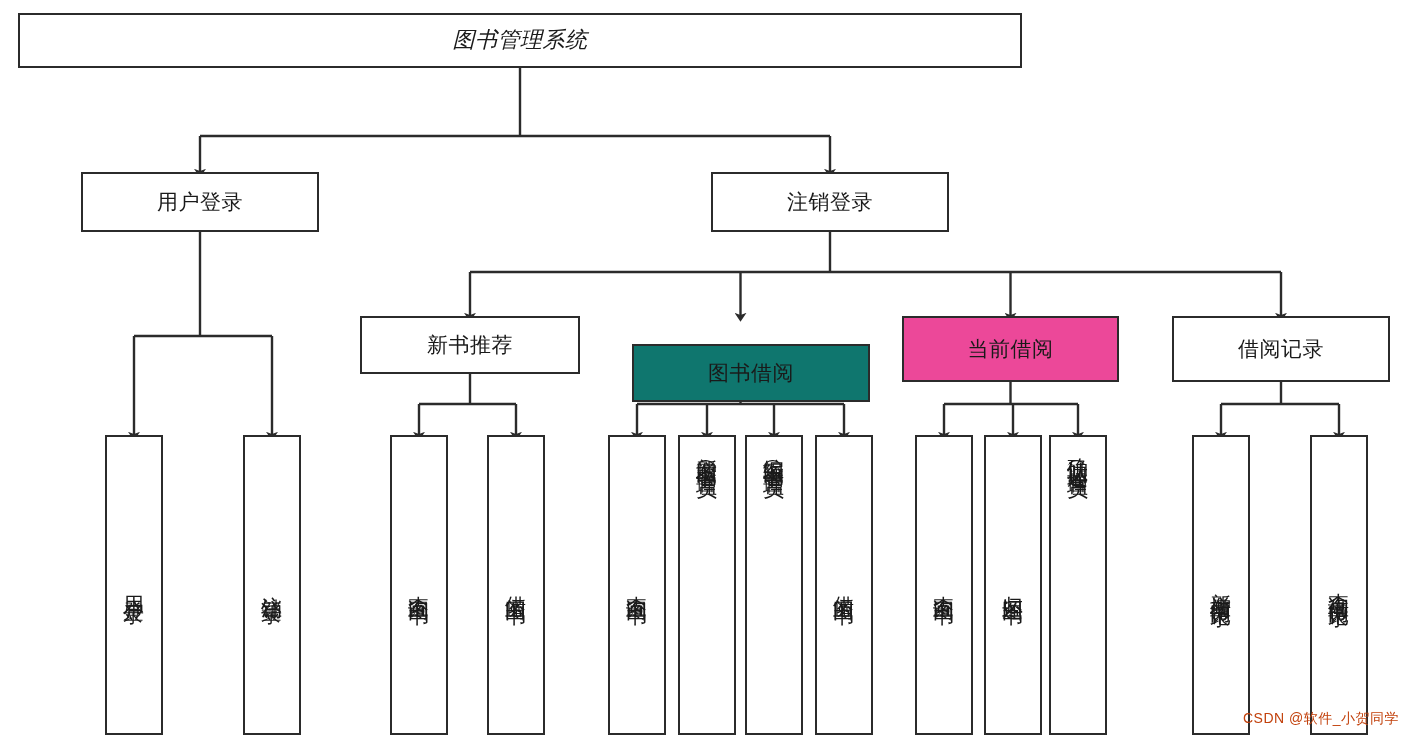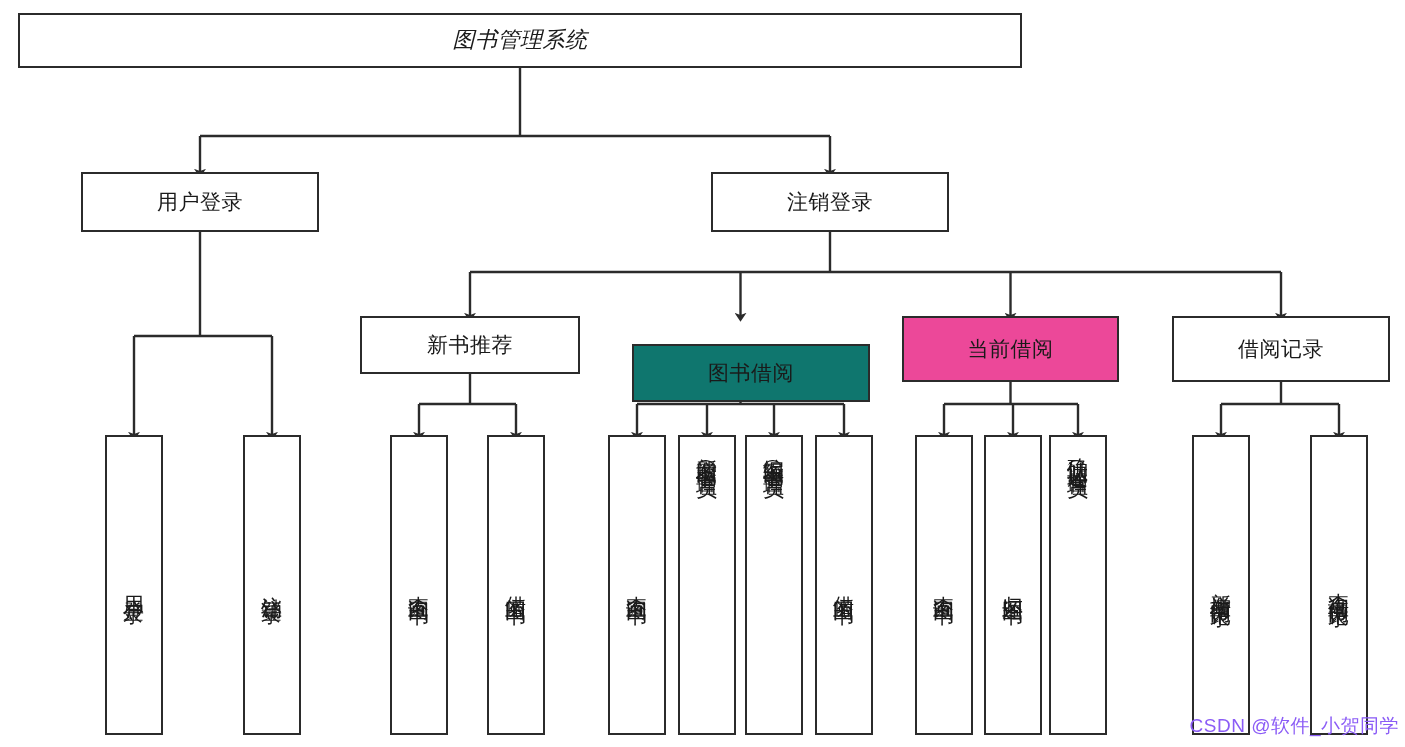--- a/index.html
+++ b/index.html
@@ -66,23 +66,23 @@
     letter-spacing: 3px;
     text-align: center;
   }
   
   .node.vert.long {
     align-items: flex-start;
   }
   .watermark {
     position: absolute;
     right: 6px;
-    bottom: 8px;
-    font-size: 19px;
-    color: #8b5cf6;
+    bottom: 19px;
+    font-size: 14px;
+    color: #c2410c;
     white-space: nowrap;
     z-index: 5;
     letter-spacing: 0.5px;
   }
 </style>
 </head>
 <body>
 
 <div id="canvas">
   <svg id="edges" viewBox="0 0 1405 747" width="1405" height="747" xmlns="http://www.w3.org/2000/svg">

